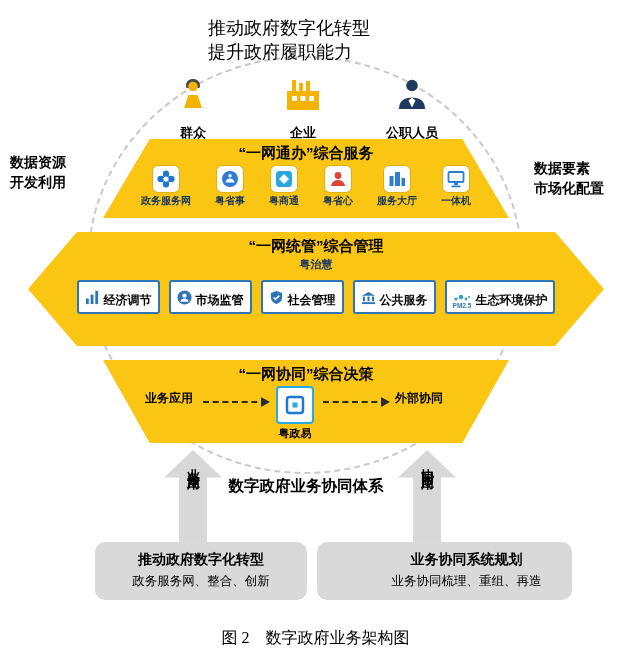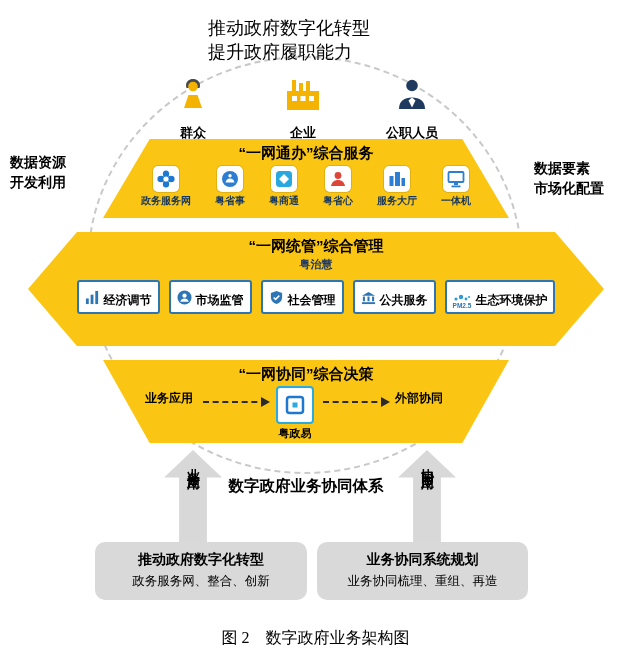--- a/index.html
+++ b/index.html
@@ -285,20 +285,20 @@
     <span class="v-label">业务应用</span>
   </div>
   <div class="pillar-arrow" style="left:398px;">
     <span class="v-label">协同应用</span>
   </div>
 
   <div class="plan-box" style="left:95px; width:212px;">
     <div class="plan-title">推动政府数字化转型</div>
     <div class="plan-desc">政务服务网、整合、创新</div>
   </div>
-  <div class="plan-box" style="left:317px; width:211px;">
+  <div class="plan-box" style="left:317px; width:211px;padding-left:44px;">
     <div class="plan-title">业务协同系统规划</div>
     <div class="plan-desc">业务协同梳理、重组、再造</div>
   </div>
 
   <div class="caption">图 2　数字政府业务架构图</div>
 
 </div>
 
 </body></html>

